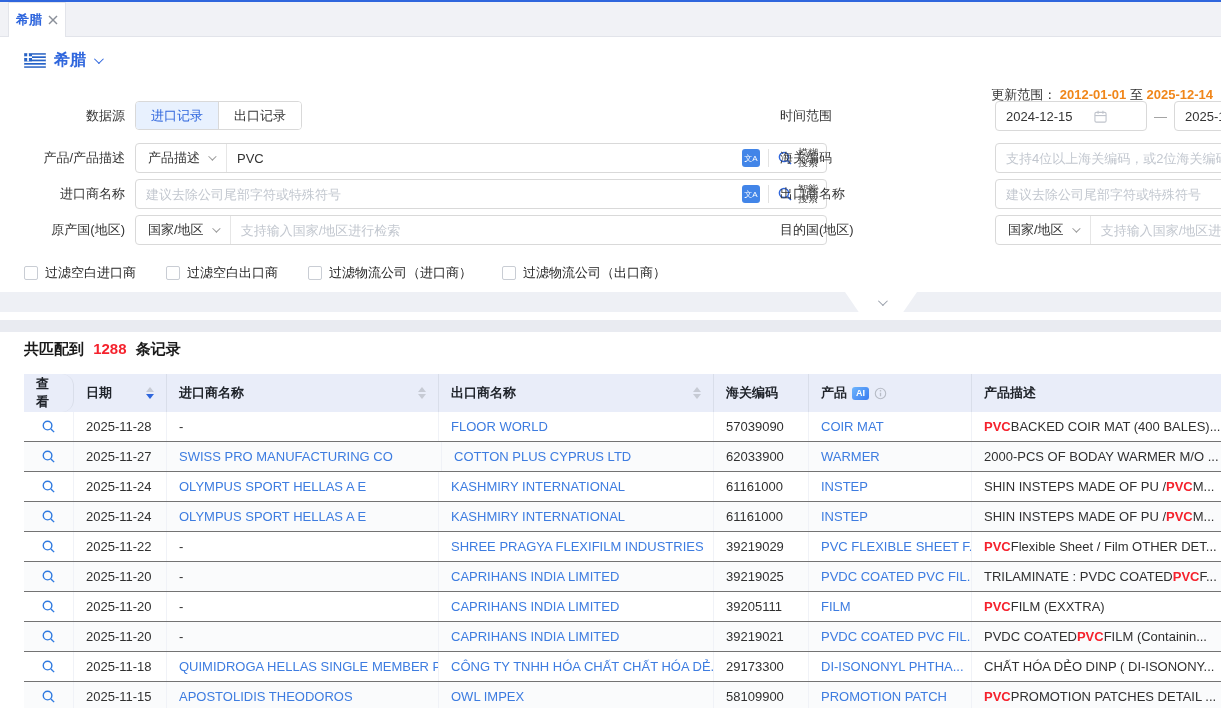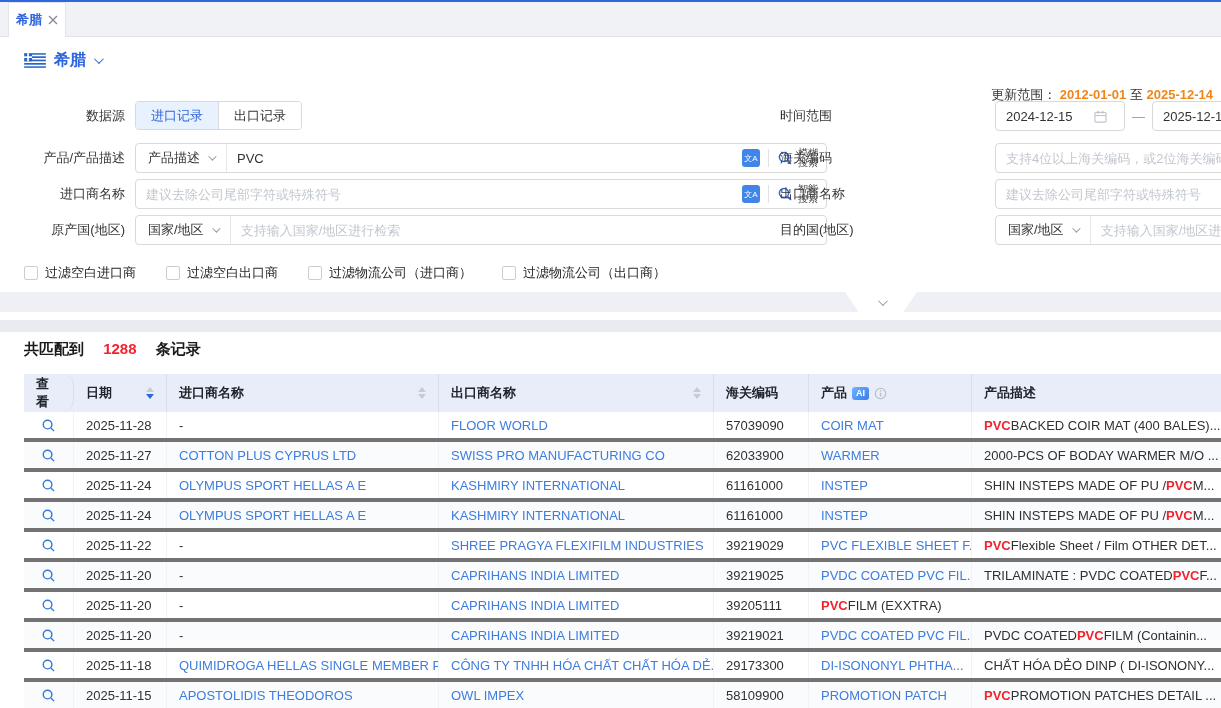--- a/index.html
+++ b/index.html
@@ -54,29 +54,29 @@
 
   
   .band1{ position:absolute; left:0; top:292px; width:100%; height:20px; background:#eef0f5; }
   .band2{ position:absolute; left:0; top:312px; width:100%; height:8px; background:#fff; }
   .band3{ position:absolute; left:0; top:320px; width:100%; height:12px; background:#e9ebf1; }
   .notch{ position:absolute; left:845px; top:292px; width:72px; height:21px; background:#fff; clip-path:polygon(0 0,100% 0,80% 100%,20% 100%); display:flex; align-items:center; justify-content:center; cursor:pointer; }
   .notch .chevn{ width:7px; height:7px; border-right:1.6px solid #9aa0ab; border-bottom:1.6px solid #9aa0ab; transform:rotate(45deg) translateY(-2px); }
 
   
   .summary{ position:absolute; left:24px; top:340px; font-size:15px; font-weight:bold; color:#1a1a1a; }
-  .summary .cnt{ color:#f5222d; margin:0 15px; }
+  .summary .cnt{ color:#f5222d; margin:0 5px; }
 
   .table{ position:absolute; left:24px; top:374px; width:1197px; }
   .thead{ display:flex; height:38px; background:#e9edf9; font-weight:bold; color:#20242b; }
   .th{ display:flex; align-items:center; padding:0 12px; border-right:1px solid #d9deea; flex:none; justify-content:space-between; }
   .th.center{ justify-content:center;border-radius:12px; }
   .th.flex{ flex:1; border-right:none; justify-content:flex-start; }
   .th .lblwrap{ display:flex; align-items:center; gap:5px; }
-  .tr{ display:flex; height:30px; background:#fff; border-bottom:4px solid #737373; }
+  .tr{ display:flex; height:30px; background:#fff; border-bottom:1px solid #737373; }
   .tr.alt{ background:#fafbfc; }
   .td{ display:flex; align-items:center; padding:0 12px; border-right:1px solid #f0f2f7; flex:none; white-space:nowrap; overflow:hidden; color:#303030; }
   .td.center{ justify-content:center; }
   .td.flex{ flex:1; border-right:none; }
   .link{ color:#3d7ce0; cursor:pointer; text-decoration:none; }
   .hl{ color:#f5222d; font-weight:bold; }
 
   .sorter{ display:flex; flex-direction:column; gap:2px; cursor:pointer; margin-left:8px; }
   .sorter i{ width:0; height:0; border-left:4px solid transparent; border-right:4px solid transparent; }
   .sorter .up{ border-bottom:5px solid #c6cad4; }
@@ -126,21 +126,21 @@
 
   <div class="frow" style="left:0; top:101px;">
     <span class="flabel">数据源</span>
     <div class="toggle">
       <span class="seg on">进口记录</span>
       <span class="seg">出口记录</span>
     </div>
   </div>
   <div class="frow" style="left:780px; top:101px;">
     <span class="flabelR">时间范围</span>
-    <div class="dinput" style="width:130px;">
+    <div class="dinput" style="width:152px;">
       <input value="2024-12-15" style="">
       <svg width="13" height="13" viewBox="0 0 14 14">
         <rect x="1" y="2.5" width="12" height="10.5" rx="1.5" fill="none" stroke="#c0c4cc" stroke-width="1.2"></rect>
         <line x1="4.4" y1="0.8" x2="4.4" y2="4" stroke="#c0c4cc" stroke-width="1.2"></line>
         <line x1="9.6" y1="0.8" x2="9.6" y2="4" stroke="#c0c4cc" stroke-width="1.2"></line>
         <line x1="1" y1="6" x2="13" y2="6" stroke="#c0c4cc" stroke-width="1.2"></line>
       </svg>
     </div>
     <span class="dash">—</span>
     <div class="dinput" style="width:150px;">
@@ -335,25 +335,25 @@
           </div>
         </div>
         <div class="tr alt">
           <div class="td center" style="width: 50px;">
             <svg width="15" height="15" viewBox="0 0 16 16">
               <circle cx="7" cy="7" r="4.6" fill="none" stroke="#2f7ae0" stroke-width="1.5"></circle>
               <line x1="10.6" y1="10.6" x2="14" y2="14" stroke="#2f7ae0" stroke-width="1.5"></line>
             </svg>
           </div>
           <div class="td" style="width: 93px;">2025-11-27</div>
+          <div class="td" style="width: 275px;">
+            <span class="link">SWISS PRO MANUFACTURING CO</span>
+          </div>
           <div class="td" style="width: 272px;">
             <span class="link">COTTON PLUS CYPRUS LTD</span>
-          </div>
-          <div class="td" style="width: 275px;">
-            <span class="link">SWISS PRO MANUFACTURING CO</span>
           </div>
           <div class="td" style="width: 95px;">62033900</div>
           <div class="td" style="width: 163px;">
             <span class="link">WARMER</span>
           </div>
           <div class="td flex">
             <span>2000-PCS OF BODAY WARMER M/O ...</span>
           </div>
         </div>
         <div class="tr">
@@ -453,20 +453,23 @@
               <circle cx="7" cy="7" r="4.6" fill="none" stroke="#2f7ae0" stroke-width="1.5"></circle>
               <line x1="10.6" y1="10.6" x2="14" y2="14" stroke="#2f7ae0" stroke-width="1.5"></line>
             </svg>
           </div>
           <div class="td" style="width: 93px;">2025-11-20</div>
           <div class="td" style="width: 272px;">-</div>
           <div class="td" style="width: 275px;">
             <span class="link">CAPRIHANS INDIA LIMITED</span>
           </div>
           <div class="td" style="width: 95px;">39205111</div>
+          <div class="td" style="width: 163px;">
+            <span class="link">FILM</span>
+          </div>
           <div class="td flex">
             <span class="hl">PVC</span>
             <span> FILM (EXXTRA)</span>
           </div>
         </div>
         <div class="tr alt">
           <div class="td center" style="width: 50px;">
             <svg width="15" height="15" viewBox="0 0 16 16">
               <circle cx="7" cy="7" r="4.6" fill="none" stroke="#2f7ae0" stroke-width="1.5"></circle>
               <line x1="10.6" y1="10.6" x2="14" y2="14" stroke="#2f7ae0" stroke-width="1.5"></line>

